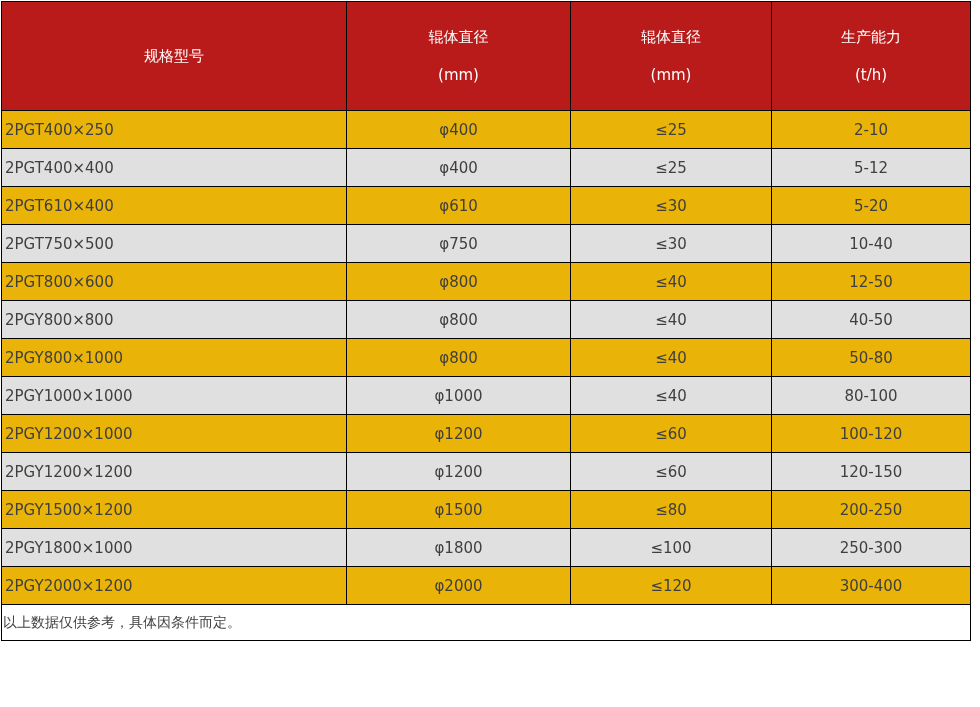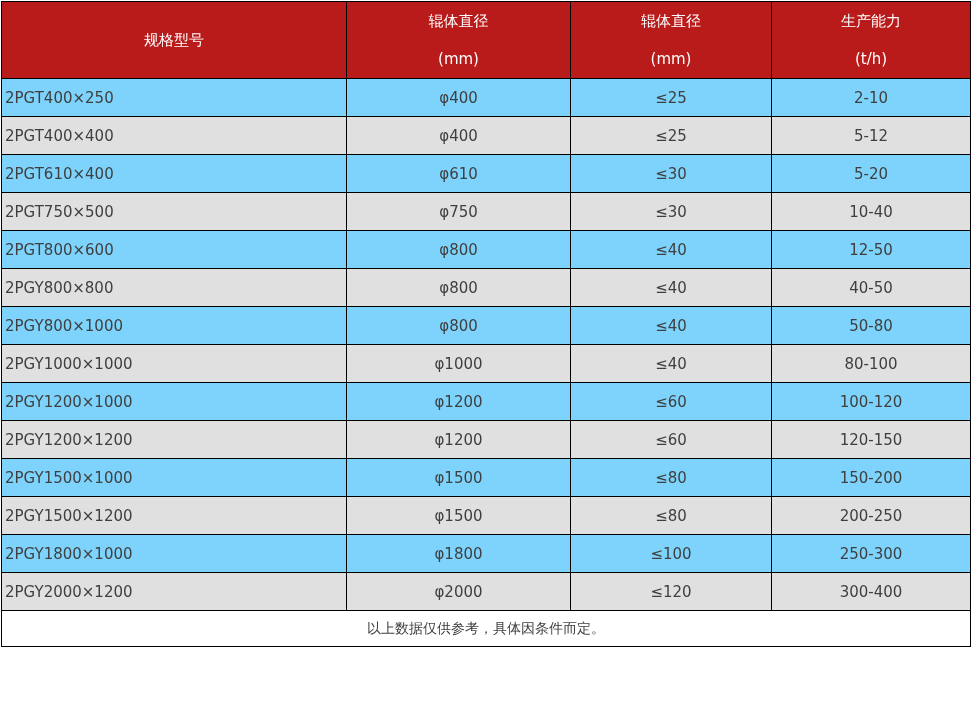--- a/index.html
+++ b/index.html
@@ -24,51 +24,50 @@
   col.c4 { width: 199px; }
   th, td {
     border: 1px solid #000000;
     box-sizing: border-box;
   }
   thead th {
     background: #b91a1a;
     color: #ffffff;
     font-weight: normal;
     font-size: 15px;
-    padding: 0;
+    padding: 16px;
     height: 76px;
     vertical-align: middle;
     text-align: center;
   }
   .hline {
     display: block;
     height: 38px;
     line-height: 38px;
     text-align: center;
   }
   tbody td {
     height: 38px;
     font-size: 15px;
     color: #3f3f3f;
-    background: #7dd3fc;
+    background: #eab308;
     padding: 0;
   }
   tbody tr:nth-child(even) td {
     background: #e0e0e0;
   }
   td.cell-model {
     text-align: left;
     padding-left: 3px;
   }
   td.cell-center {
     text-align: center;
   }
   tfoot td {
     height: 36px;
-    text-align: center;
     font-size: 14px;
     color: #3f3f3f;
     background: #ffffff;
   }
 </style>
 </head>
 <body>
 
 <div class="table-wrap">
   <table class="spec-table">
@@ -152,26 +151,20 @@
     <td class="cell-center">≤60</td>
     <td class="cell-center">100-120</td>
   </tr>
         <tr>
     <td class="cell-model">2PGY1200×1200</td>
     <td class="cell-center">φ1200</td>
     <td class="cell-center">≤60</td>
     <td class="cell-center">120-150</td>
   </tr>
         <tr>
-    <td class="cell-model">2PGY1500×1000</td>
-    <td class="cell-center">φ1500</td>
-    <td class="cell-center">≤80</td>
-    <td class="cell-center">150-200</td>
-  </tr>
-        <tr>
     <td class="cell-model">2PGY1500×1200</td>
     <td class="cell-center">φ1500</td>
     <td class="cell-center">≤80</td>
     <td class="cell-center">200-250</td>
   </tr>
         <tr>
     <td class="cell-model">2PGY1800×1000</td>
     <td class="cell-center">φ1800</td>
     <td class="cell-center">≤100</td>
     <td class="cell-center">250-300</td>

